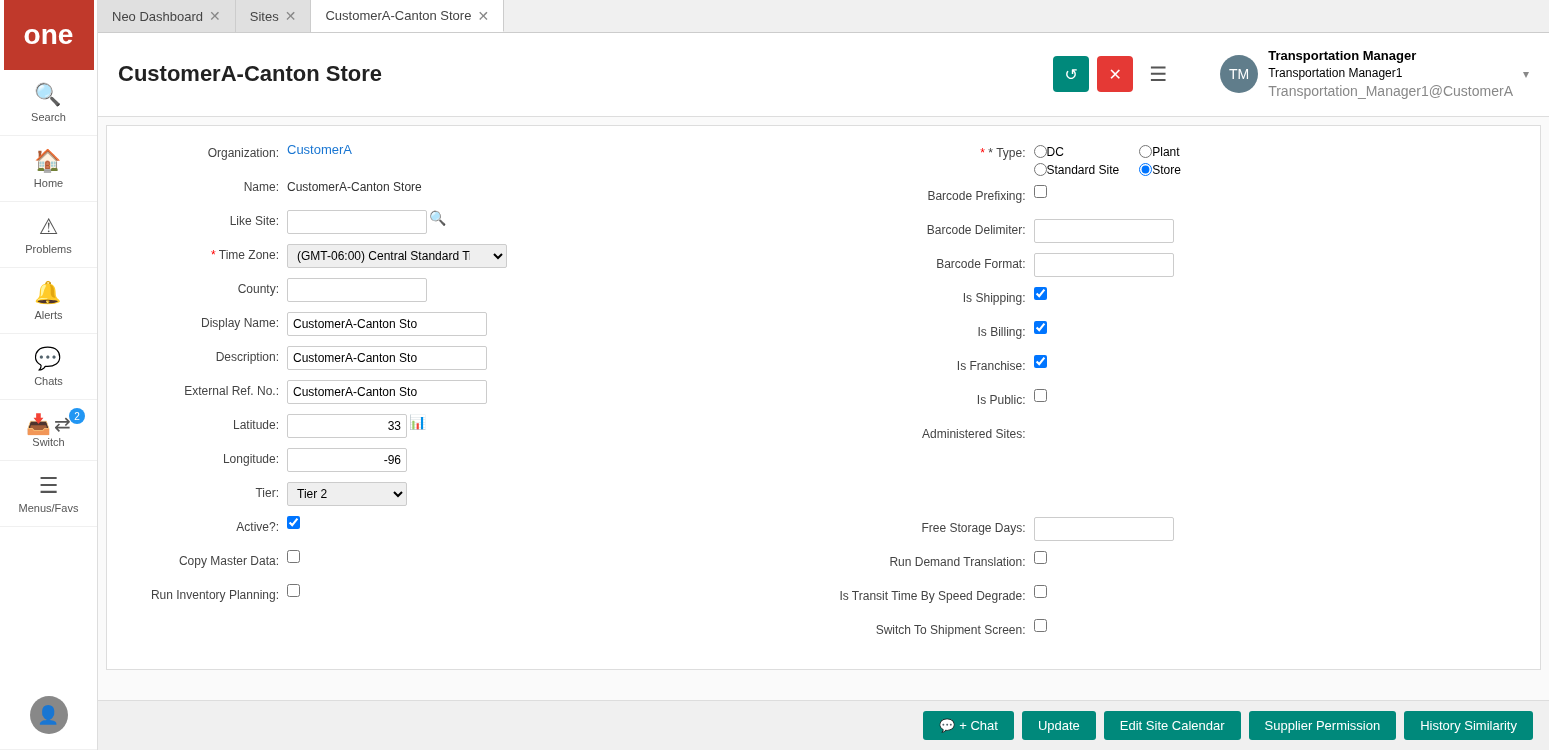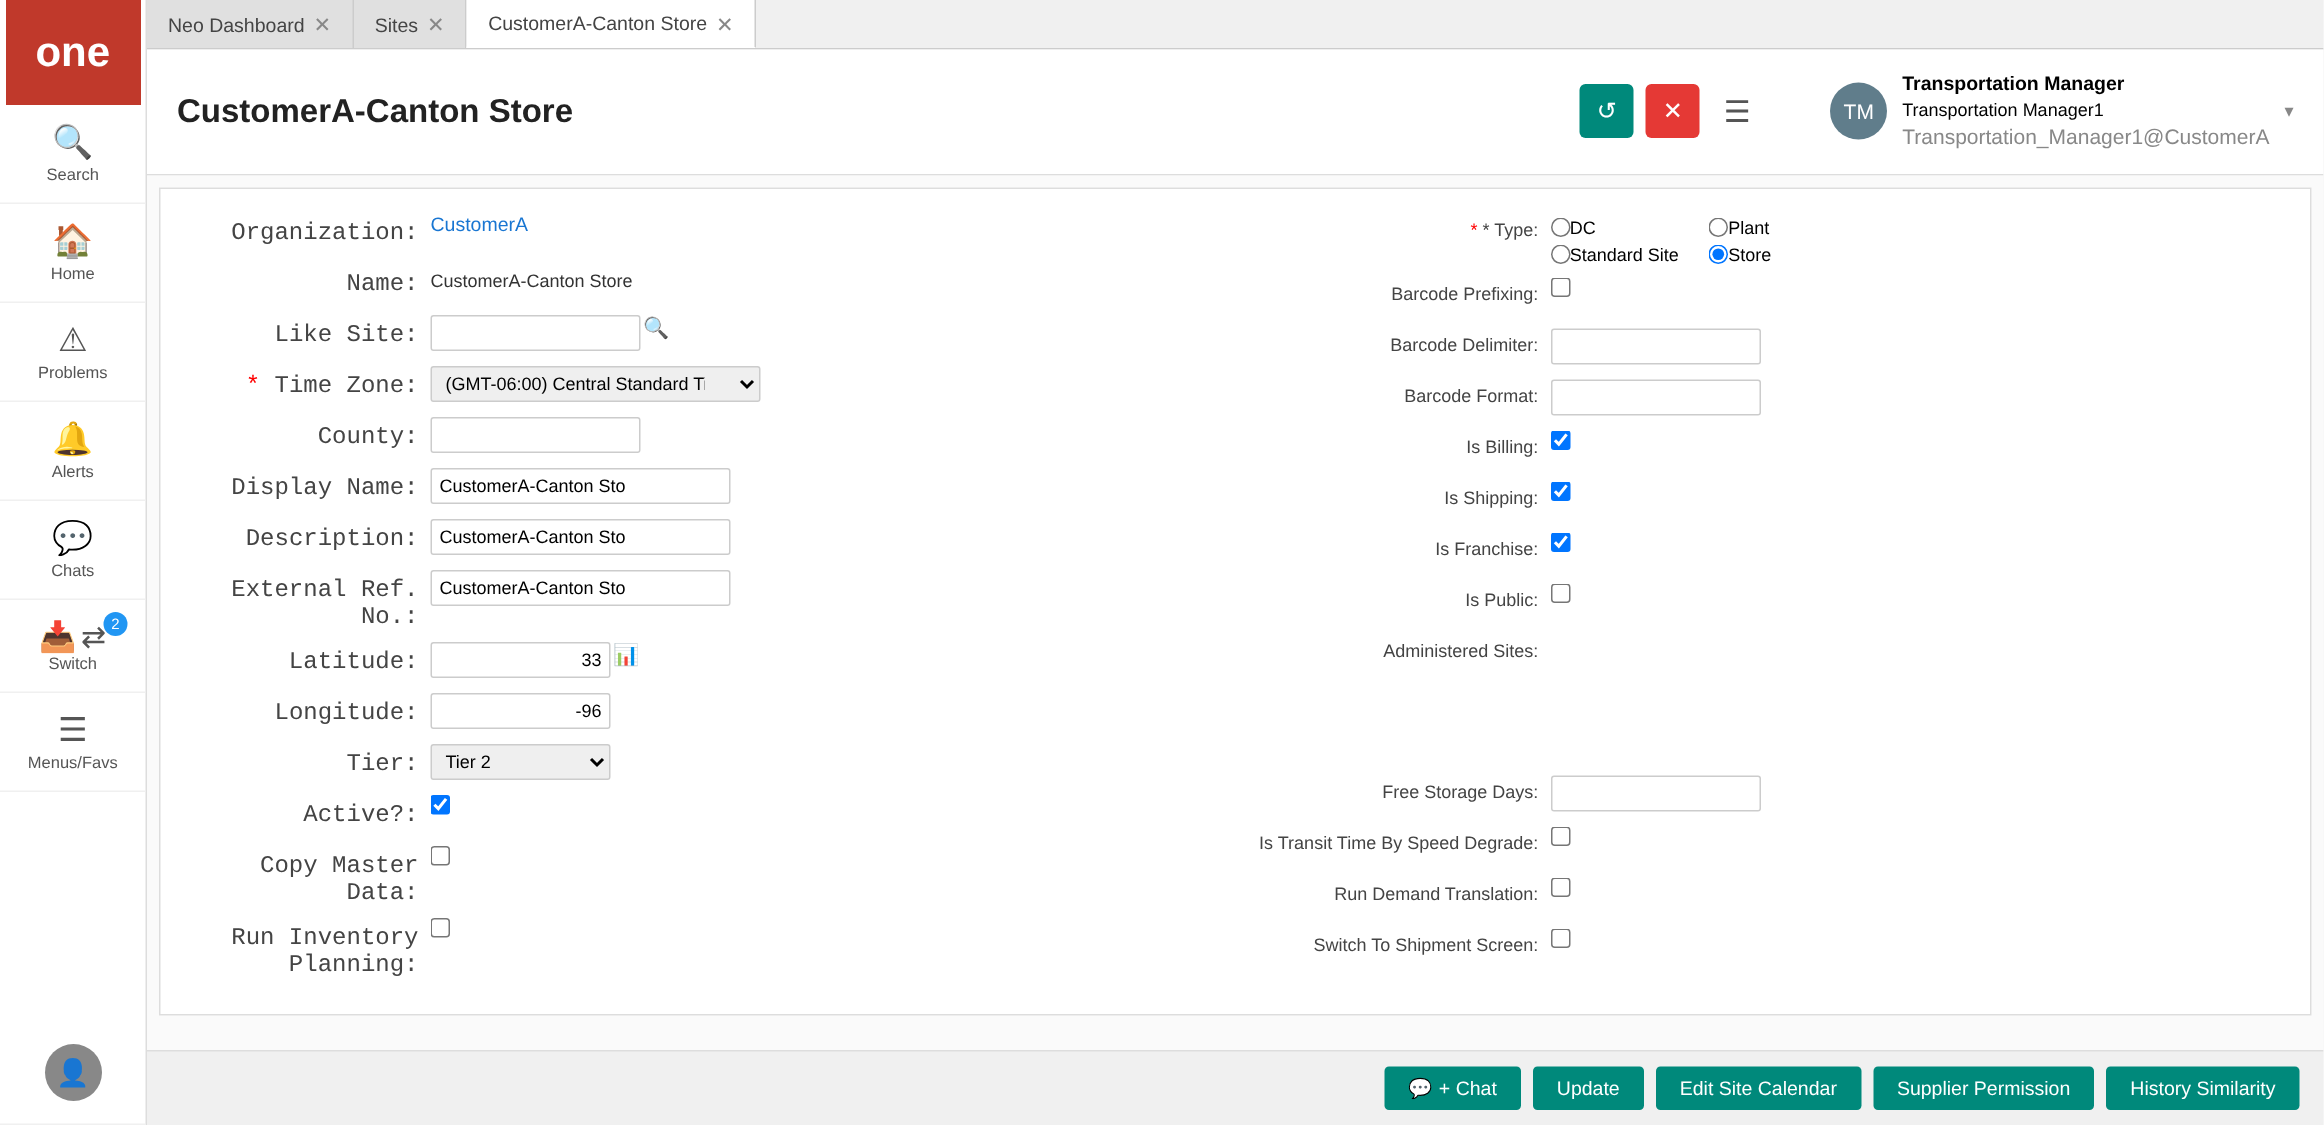--- a/index.html
+++ b/index.html
@@ -223,22 +223,21 @@
       margin-bottom: 8px;
       min-height: 26px;
     }
     .form-label {
       text-align: right;
       width: 160px;
       flex-shrink: 0;
       padding-right: 8px;
       padding-top: 4px;
       color: #444;
-      font-size: 16px;
-      font-family: Liberation Mono, monospace;
+      font-size: 12px;
     }
     .form-label.required::before {
       content: '* ';
       color: red;
     }
     .form-control {
       border: 1px solid #ccc;
       border-radius: 2px;
       padding: 2px 5px;
       font-size: 12px;
@@ -555,30 +554,30 @@
             <span class="right-label">Barcode Delimiter:</span>
             <input type="text" class="form-control" style="width: 140px;">
           </div>
 
           <div class="form-row">
             <span class="right-label">Barcode Format:</span>
             <input type="text" class="form-control" style="width: 140px;">
           </div>
 
           <div class="form-row">
+            <span class="right-label">Is Shipping:</span>
+            <input type="checkbox" class="checkbox-control" checked="" style="">
+          </div>
+
+          <div class="form-row">
             <span class="right-label">Is Billing:</span>
             <input type="checkbox" class="checkbox-control" checked="" style="">
           </div>
 
           <div class="form-row">
-            <span class="right-label">Is Shipping:</span>
-            <input type="checkbox" class="checkbox-control" checked="" style="">
-          </div>
-
-          <div class="form-row">
             <span class="right-label">Is Franchise:</span>
             <input type="checkbox" class="checkbox-control" checked="" style="">
           </div>
 
           <div class="form-row">
             <span class="right-label">Is Public:</span>
             <input type="checkbox" class="checkbox-control" style="">
           </div>
 
 
@@ -587,26 +586,26 @@
           </div>
 
           <div style="height: 60px;"></div>
 
           <div class="form-row">
             <span class="right-label">Free Storage Days:</span>
             <input type="text" class="form-control" style="width: 140px;">
           </div>
 
           <div class="form-row">
+            <span class="right-label">Run Demand Translation:</span>
+            <input type="checkbox" class="checkbox-control" style="">
+          </div>
+
+          <div class="form-row">
             <span class="right-label">Is Transit Time By Speed Degrade:</span>
-            <input type="checkbox" class="checkbox-control" style="">
-          </div>
-
-          <div class="form-row">
-            <span class="right-label">Run Demand Translation:</span>
             <input type="checkbox" class="checkbox-control" style="">
           </div>
 
           <div class="form-row">
             <span class="right-label">Switch To Shipment Screen:</span>
             <input type="checkbox" class="checkbox-control" style="">
           </div>
         </div>
       </div>
     </div>

